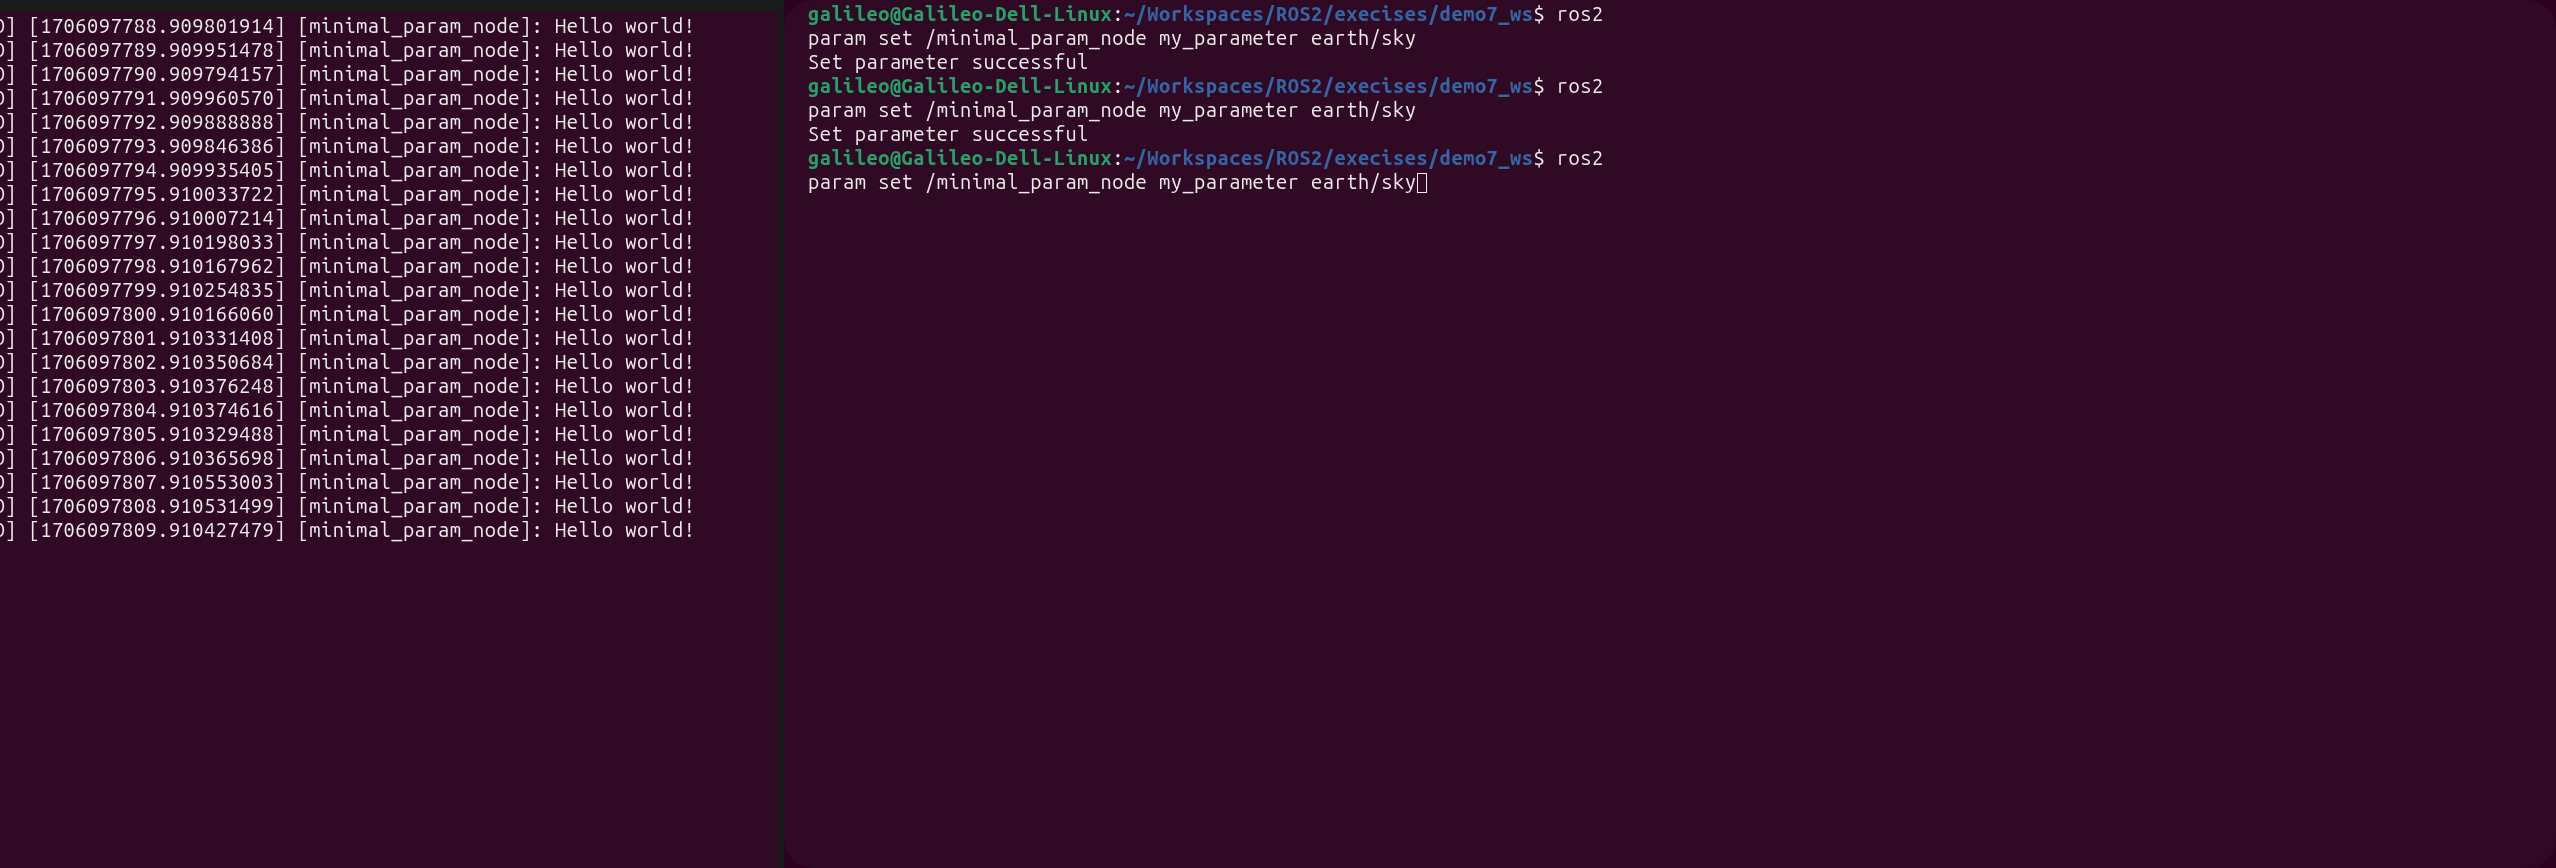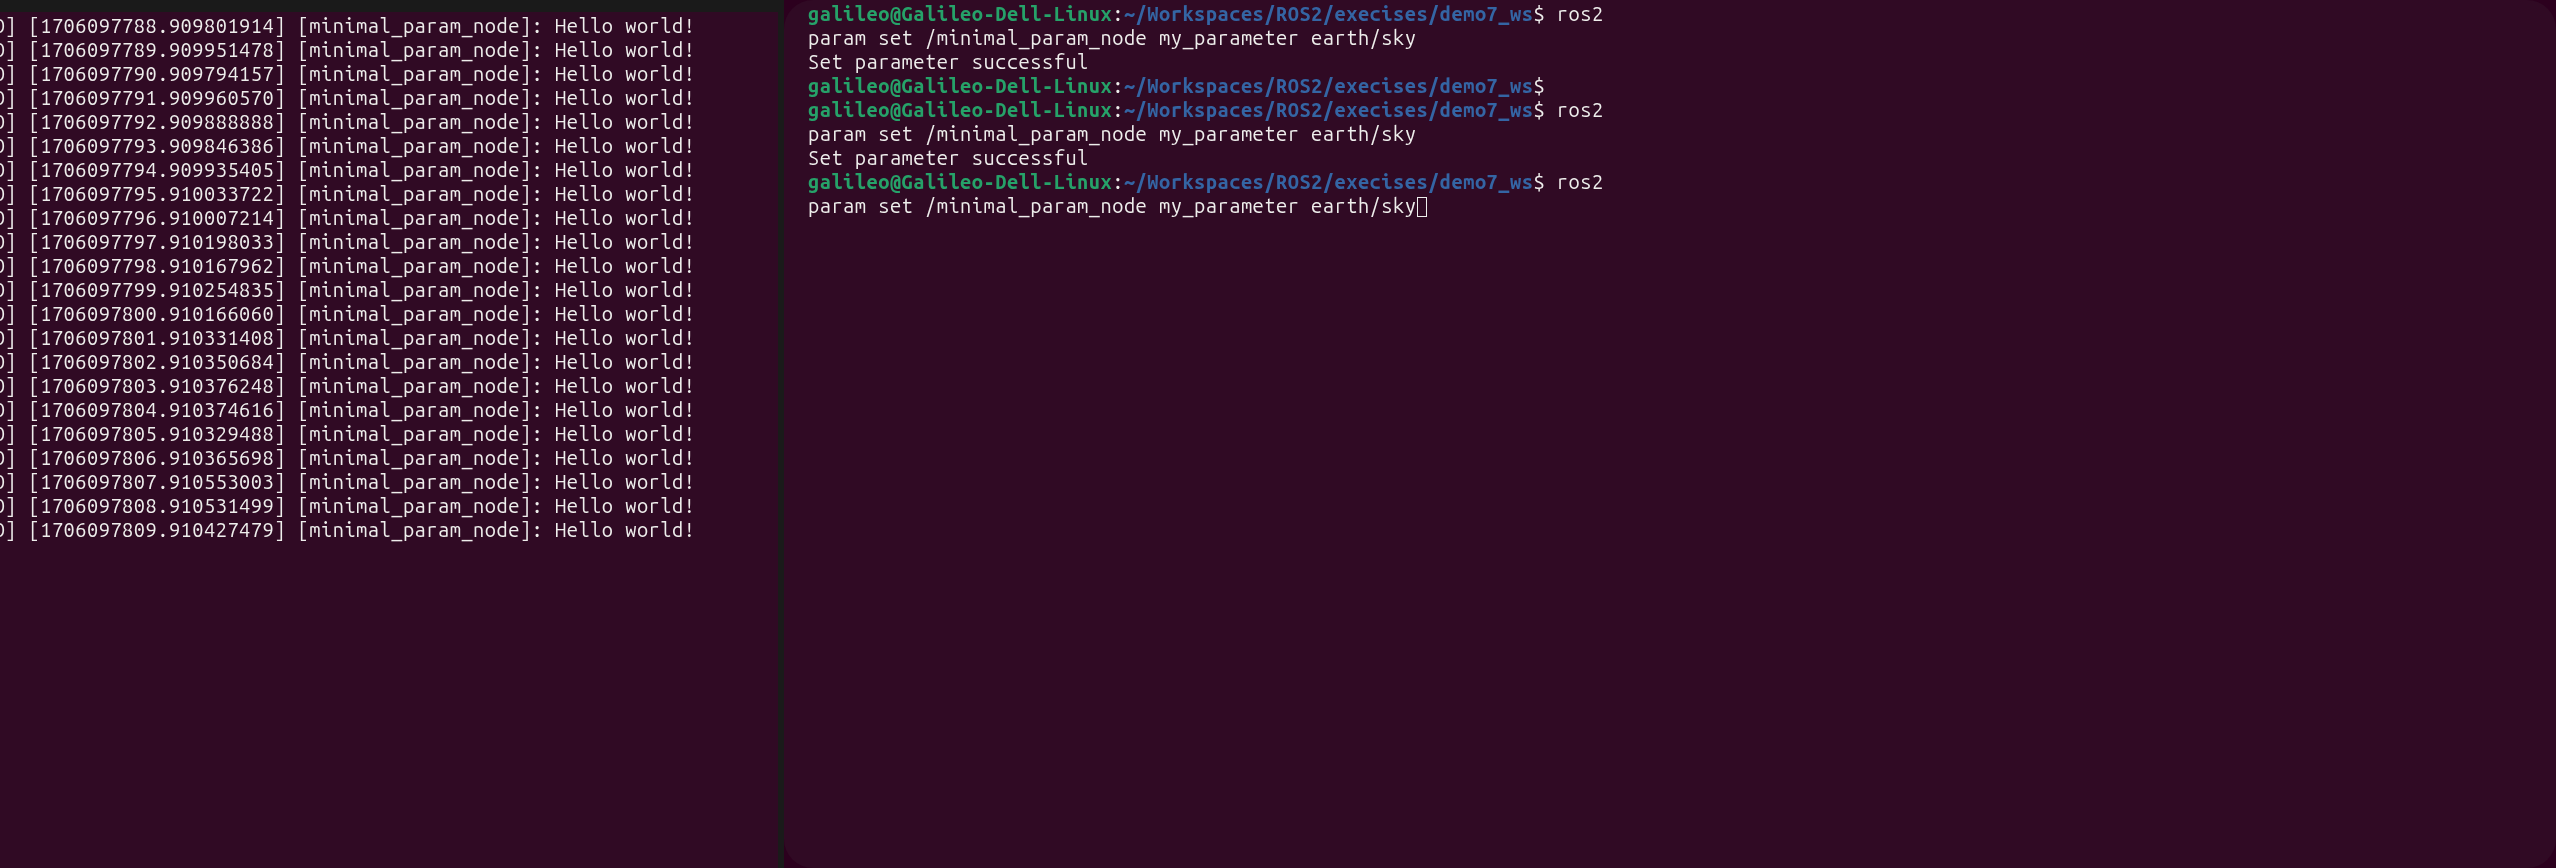--- a/index.html
+++ b/index.html
@@ -116,21 +116,20 @@
       <div class="log-line">NFO] [1706097808.910531499] [minimal_param_node]: Hello world!</div>
       <div class="log-line">NFO] [1706097809.910427479] [minimal_param_node]: Hello world!</div>
     </div>
 </div>
 
 <div class="terminal-right">
   <div class="terminal-right-content" id="right-content">
   <div class="cmd-line"><span><span class="user-host">galileo@Galileo-Dell-Linux</span><span class="output">:</span><span class="path">~/Workspaces/ROS2/execises/demo7_ws</span><span class="dollar">$ </span></span><span class="command">ros2</span></div>
       <div class="cmd-line"><span class="command">param set /minimal_param_node my_parameter earth/sky</span></div>
       <div class="cmd-line"><span class="output">Set parameter successful</span></div>
-      <div class="cmd-line"><span><span class="user-host">galileo@Galileo-Dell-Linux</span><span class="output">:</span><span class="path">~/Workspaces/ROS2/execises/demo7_ws</span><span class="dollar">$ </span></span></div>
       <div class="cmd-line"><span><span class="user-host">galileo@Galileo-Dell-Linux</span><span class="output">:</span><span class="path">~/Workspaces/ROS2/execises/demo7_ws</span><span class="dollar">$ </span></span><span class="command">ros2</span></div>
       <div class="cmd-line"><span class="command">param set /minimal_param_node my_parameter earth/sky</span></div>
       <div class="cmd-line"><span class="output">Set parameter successful</span></div>
       <div class="cmd-line"><span><span class="user-host">galileo@Galileo-Dell-Linux</span><span class="output">:</span><span class="path">~/Workspaces/ROS2/execises/demo7_ws</span><span class="dollar">$ </span></span><span class="command">ros2</span></div>
       <div class="cmd-line"><span class="command">param set /minimal_param_node my_parameter earth/sky</span><span class="cursor"></span></div>
     </div>
   <div class="scrollbar-track-right"></div>
 </div>
 
 </body></html>

